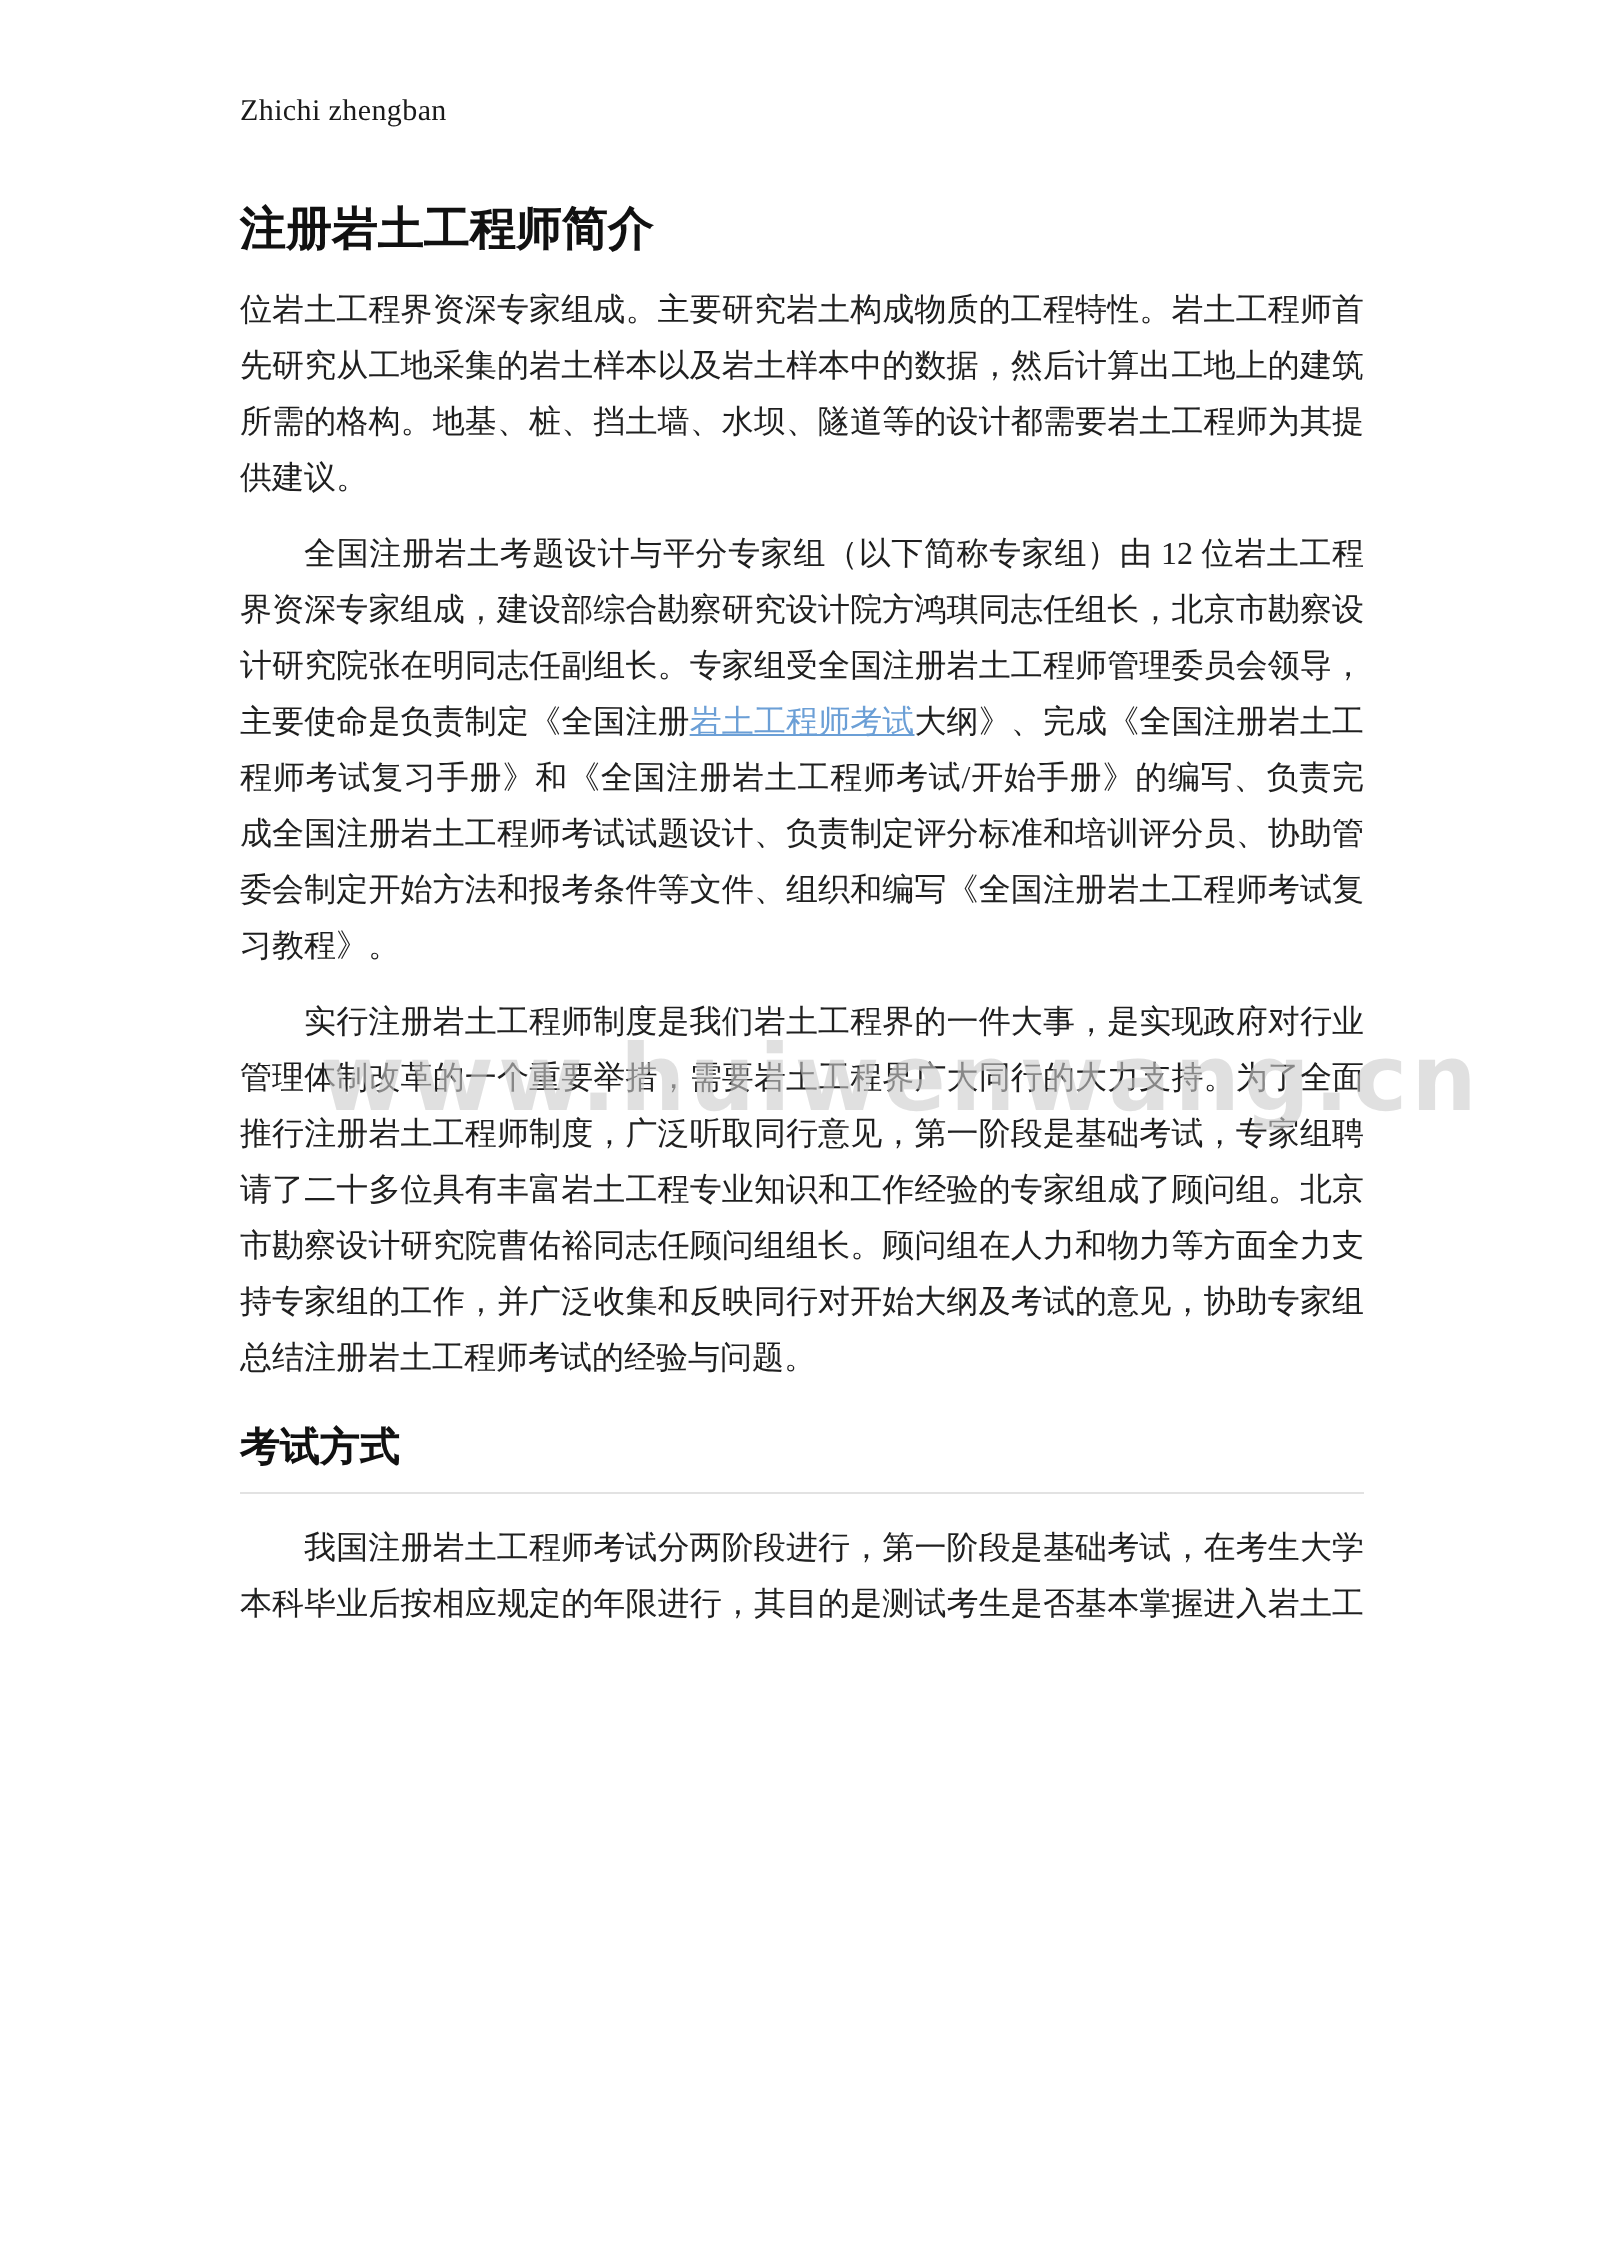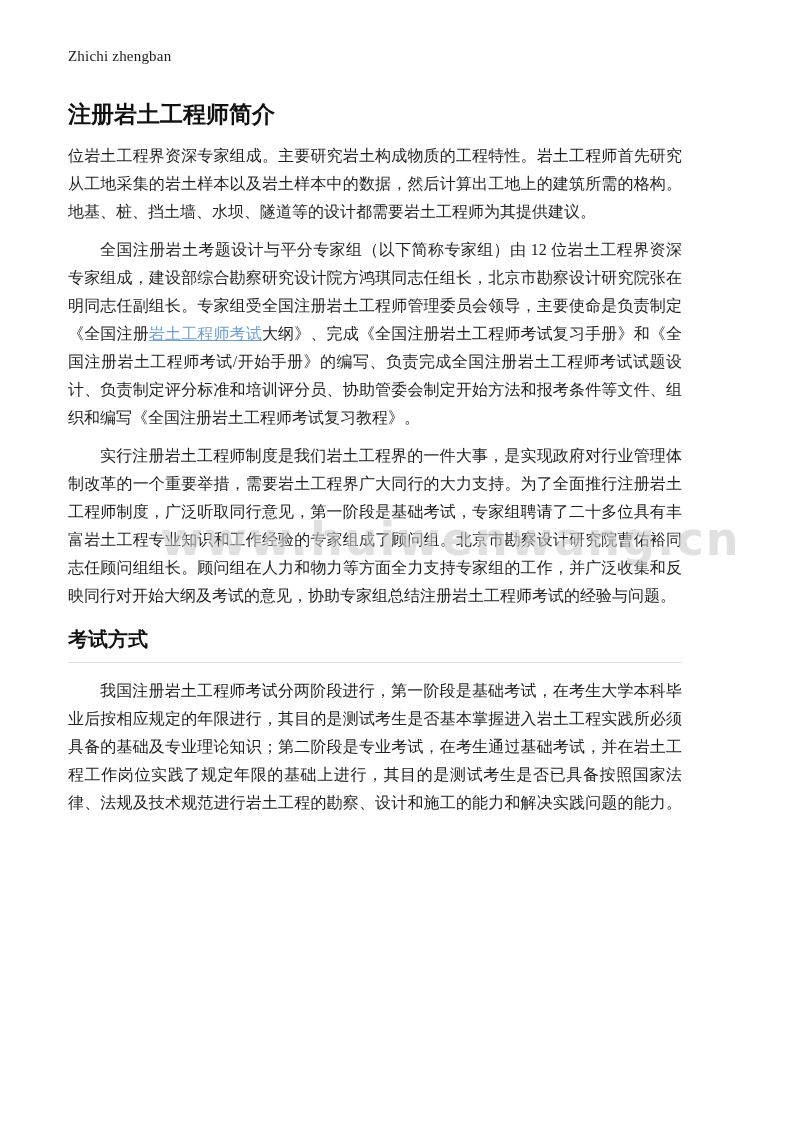--- a/index.html
+++ b/index.html
@@ -1,20 +1,20 @@
 <!DOCTYPE html>
 <html style="--link: #6b9fd6; --heading_rule: #e2e2e2; --watermark: #cdcdcd; --text: #1f1f1f;"><head>
 <meta charset="utf-8">
 <style>
   html,body { margin:0; padding:0; background:#ffffff; }
   .page {
     position:relative;
     width:800px; height:820px;
     box-sizing:border-box;
-    padding:48px 118px 0 68px;
+    padding:48px 118px 0 120px;
     background:#ffffff;
     overflow:hidden;
     font-family:"Liberation Serif","DejaVu Serif",serif;
     color:#222222;
   }
   .header-note {
     font-size:15px;
     color:#1a1a1a;
     letter-spacing:0.2px;
   }

